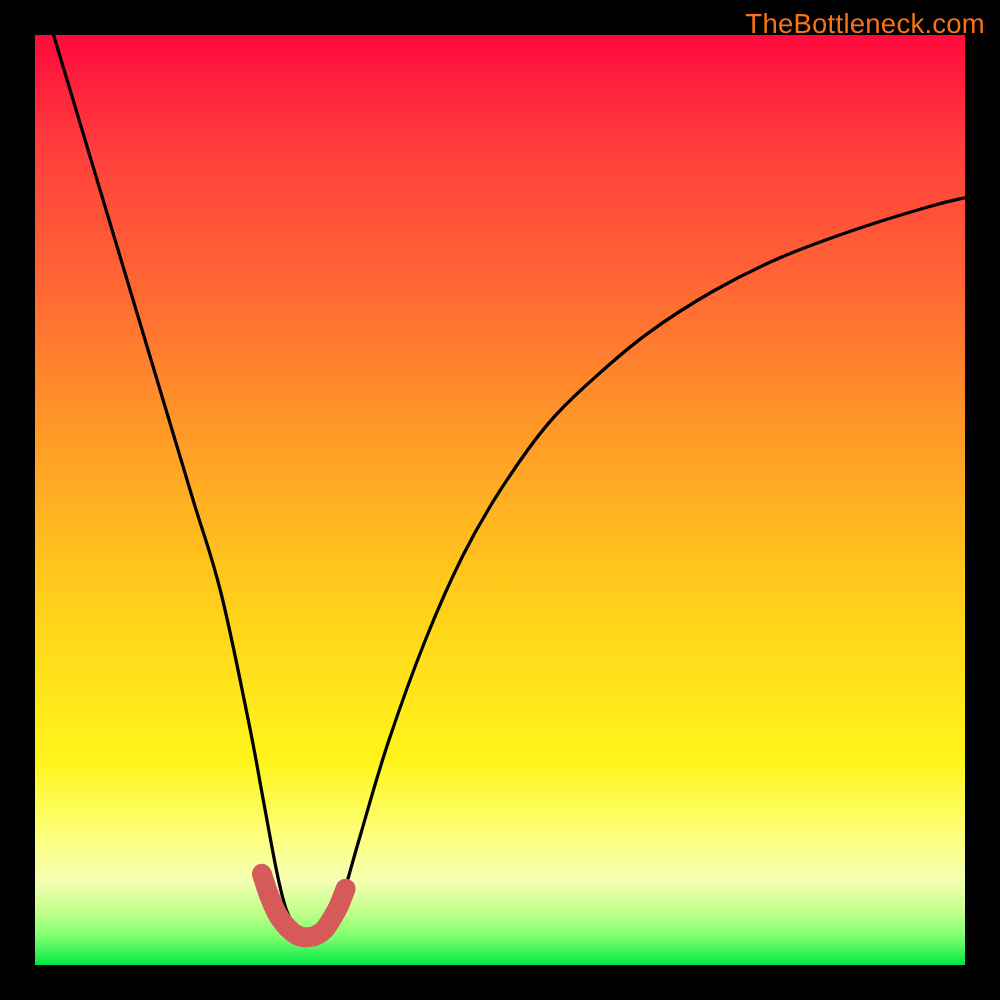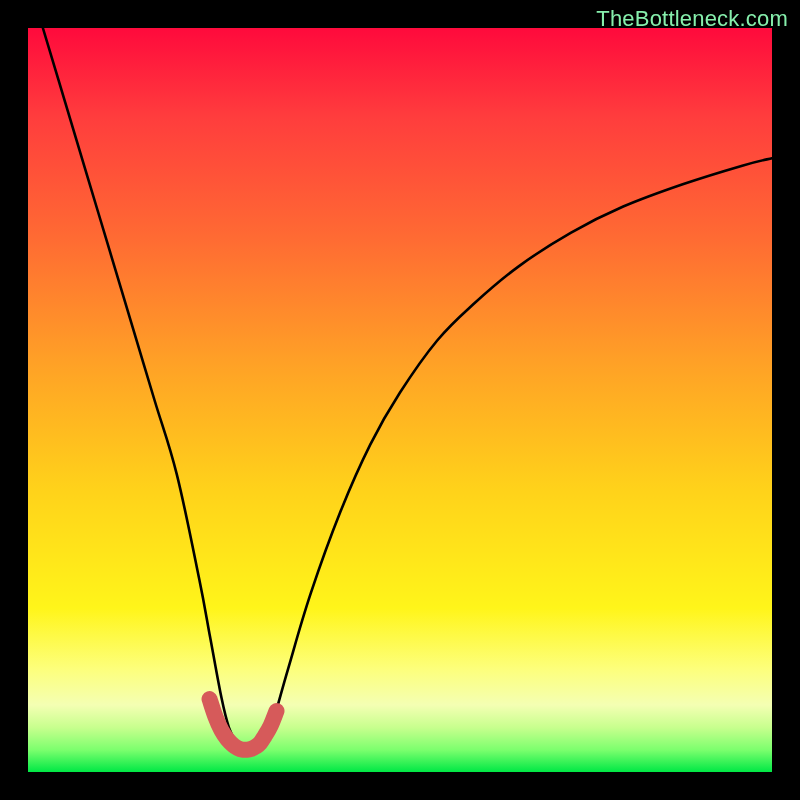--- a/index.html
+++ b/index.html
@@ -27,21 +27,21 @@
       #fdff7a 86%,
       #f4ffb3 91%,
       #c8ff8e 94%,
       #7dff6e 97%,
       #00e845 100%);
   }
   .watermark {
     position: absolute;
     top: 6px;
     right: 12px;
-    color: #86efac;
+    color: #f97316;
     font-size: 22px;
     letter-spacing: 0.2px;
     font-weight: 500;
   }
   svg.plot {
     position: absolute;
     left: 0;
     top: 0;
     width: 744px;
     height: 744px;

